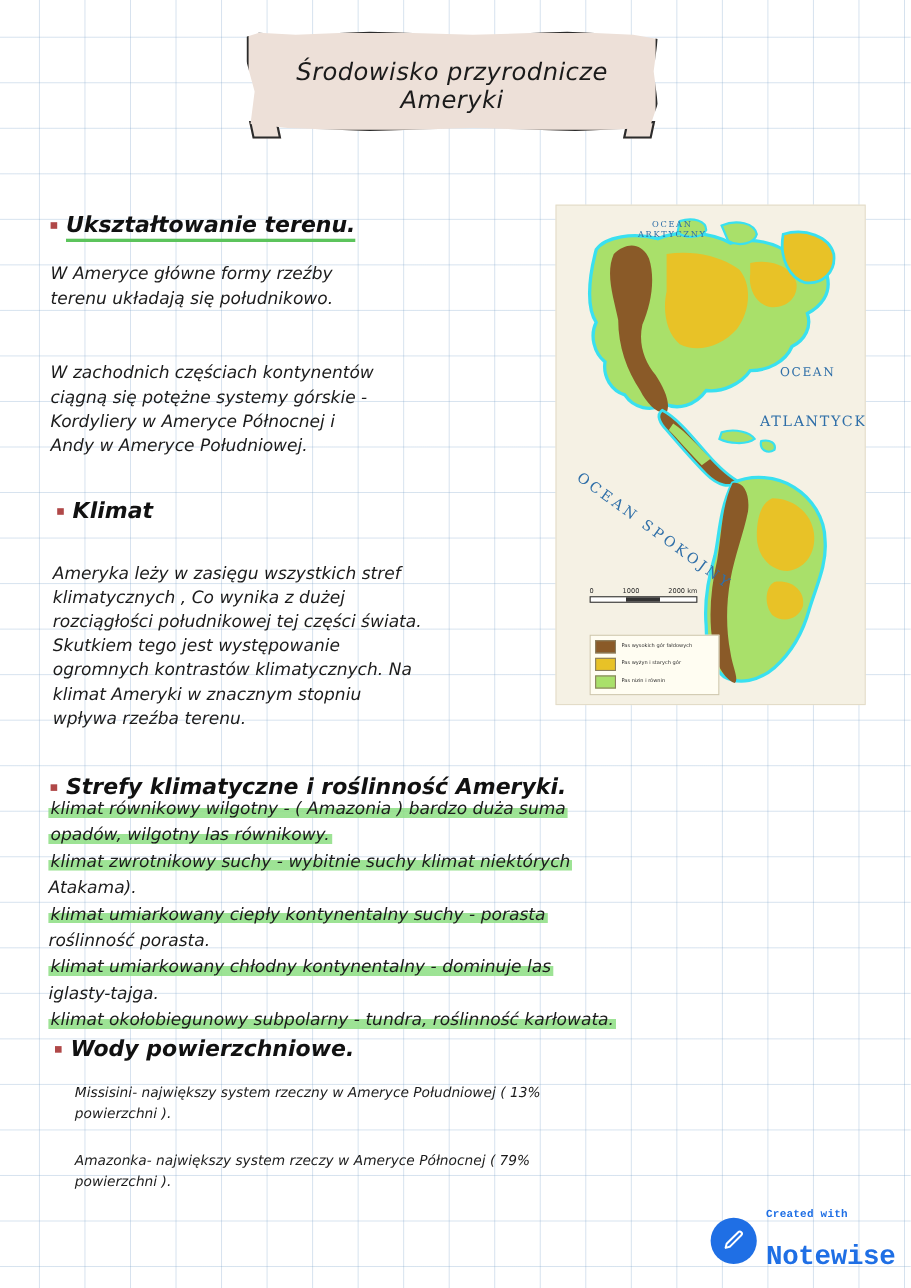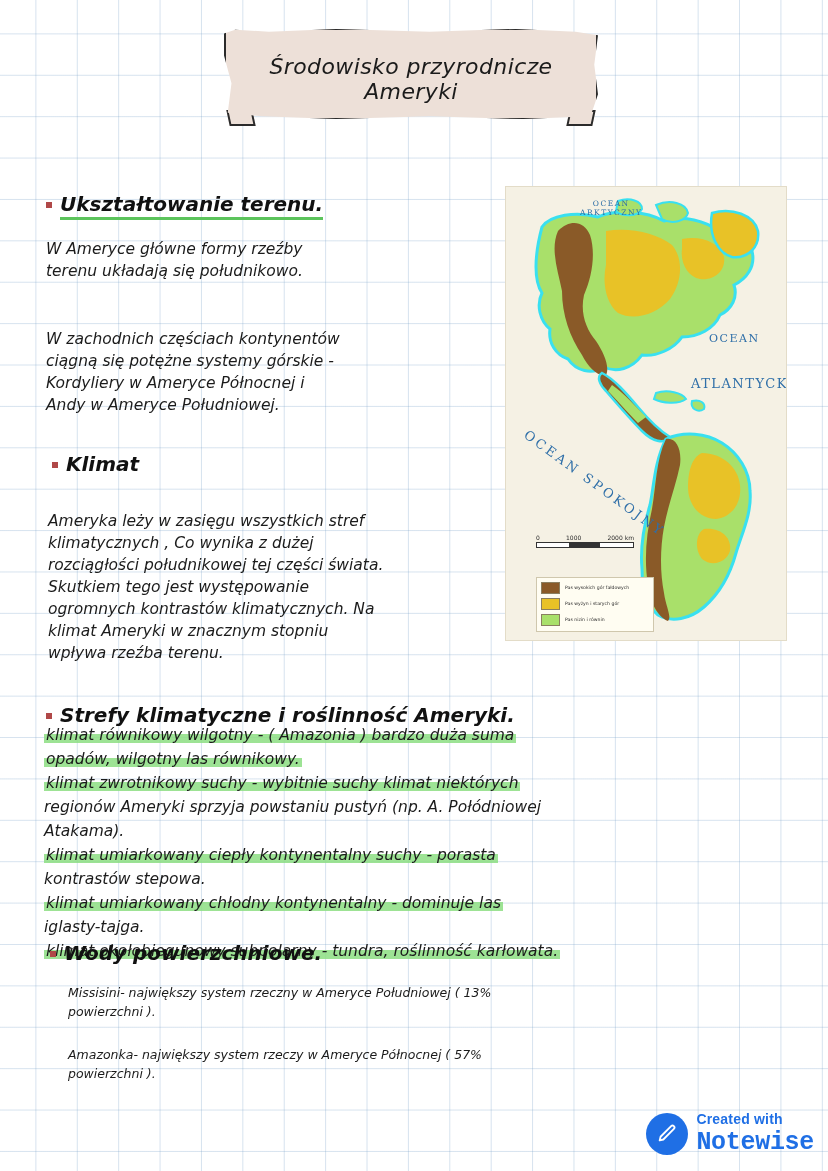--- a/index.html
+++ b/index.html
@@ -208,26 +208,26 @@
     width: 42px; height: 42px;
     border-radius: 50%;
     background: #1f6fe5;
     display: flex;
     align-items: center;
     justify-content: center;
     flex: none;
   }
   .logo-text-wrap { line-height: 1; }
   .logo-created {
-    font-family: Liberation Sans, sans-serif;
-    font-size: 14px;
+    font-family: Liberation Mono, monospace;
+    font-size: 10px;
     color: #1f6fe5;
     font-weight: bold;
     letter-spacing: 0.2px;
-    margin-bottom: 4px;
+    margin-bottom: 20px;
   }
   .logo-name {
     font-family: Liberation Mono, monospace;
     font-size: 25px;
     color: #1f6fe5;
     font-weight: bold;
     letter-spacing: -0.3px;
   }
 </style>
 </head>
@@ -267,37 +267,36 @@
 wpływa rzeźba terenu.</div>
 
   <div class="heading" style="left:46px; top:671px;margin-top:32px;">
     <span class="bullet"></span><span>Strefy klimatyczne i roślinność Ameryki.</span>
   </div>
 
   <div class="climate-list" style="left:44px; top:723px; width:600px;">
     <div><span class="hl-green">klimat równikowy wilgotny - ( Amazonia ) bardzo duża suma</span></div>
     <div><span class="hl-green">opadów, wilgotny las równikowy.</span></div>
     <div><span class="hl-green">klimat zwrotnikowy suchy - wybitnie suchy klimat niektórych</span></div>
-    <div><span>regionów Ameryki sprzyja powstaniu pustyń (np. A. Połódniowej</span></div>
     <div><span>Atakama).</span></div>
     <div><span class="hl-green">klimat umiarkowany ciepły kontynentalny suchy - porasta</span></div>
-    <div><span>kontrastów stepowa.</span></div>
+    <div><span>roślinność porasta.</span></div>
     <div><span class="hl-green">klimat umiarkowany chłodny kontynentalny - dominuje las</span></div>
     <div><span>iglasty-tajga.</span></div>
     <div><span class="hl-green">klimat okołobiegunowy subpolarny - tundra, roślinność karłowata.</span></div>
   </div>
 
   <div class="heading" style="left:50px; top:941px;">
     <span class="bullet"></span><span>Wody powierzchniowe.</span>
   </div>
 
   <div class="para small" style="left:68px; top:984px; width:500px; white-space:pre-line;">Missisini- największy system rzeczny w Ameryce Południowej ( 13%
 powierzchni ).</div>
 
-  <div class="para small" style="left:68px; top:1046px; width:500px; white-space:pre-line;">Amazonka- największy system rzeczy w Ameryce Północnej ( 57%
+  <div class="para small" style="left:68px; top:1046px; width:500px; white-space:pre-line;">Amazonka- największy system rzeczy w Ameryce Północnej ( 79%
 powierzchni ).</div>
 
 
   <div class="map-wrap">
     <svg class="map-svg" width="280" height="453" viewBox="0 0 280 453" xmlns="http://www.w3.org/2000/svg">
       <rect x="0" y="0" width="280" height="453" fill="#f5f1e4"></rect>
 
       <g opacity="0.85">
         <path d="M30 22 L60 14 L100 18 L140 12 L180 20 L215 16 L250 28 L258 60 L246 96 L255 140 L240 180 L250 230 L238 290 L246 340 L232 400 L200 438 L150 444 L110 430 L80 400 L66 350 L56 300 L44 250 L38 200 L30 150 L26 100 Z" fill="none" stroke="#39e0f0" stroke-width="7" opacity="0.0"></path>
       </g>

